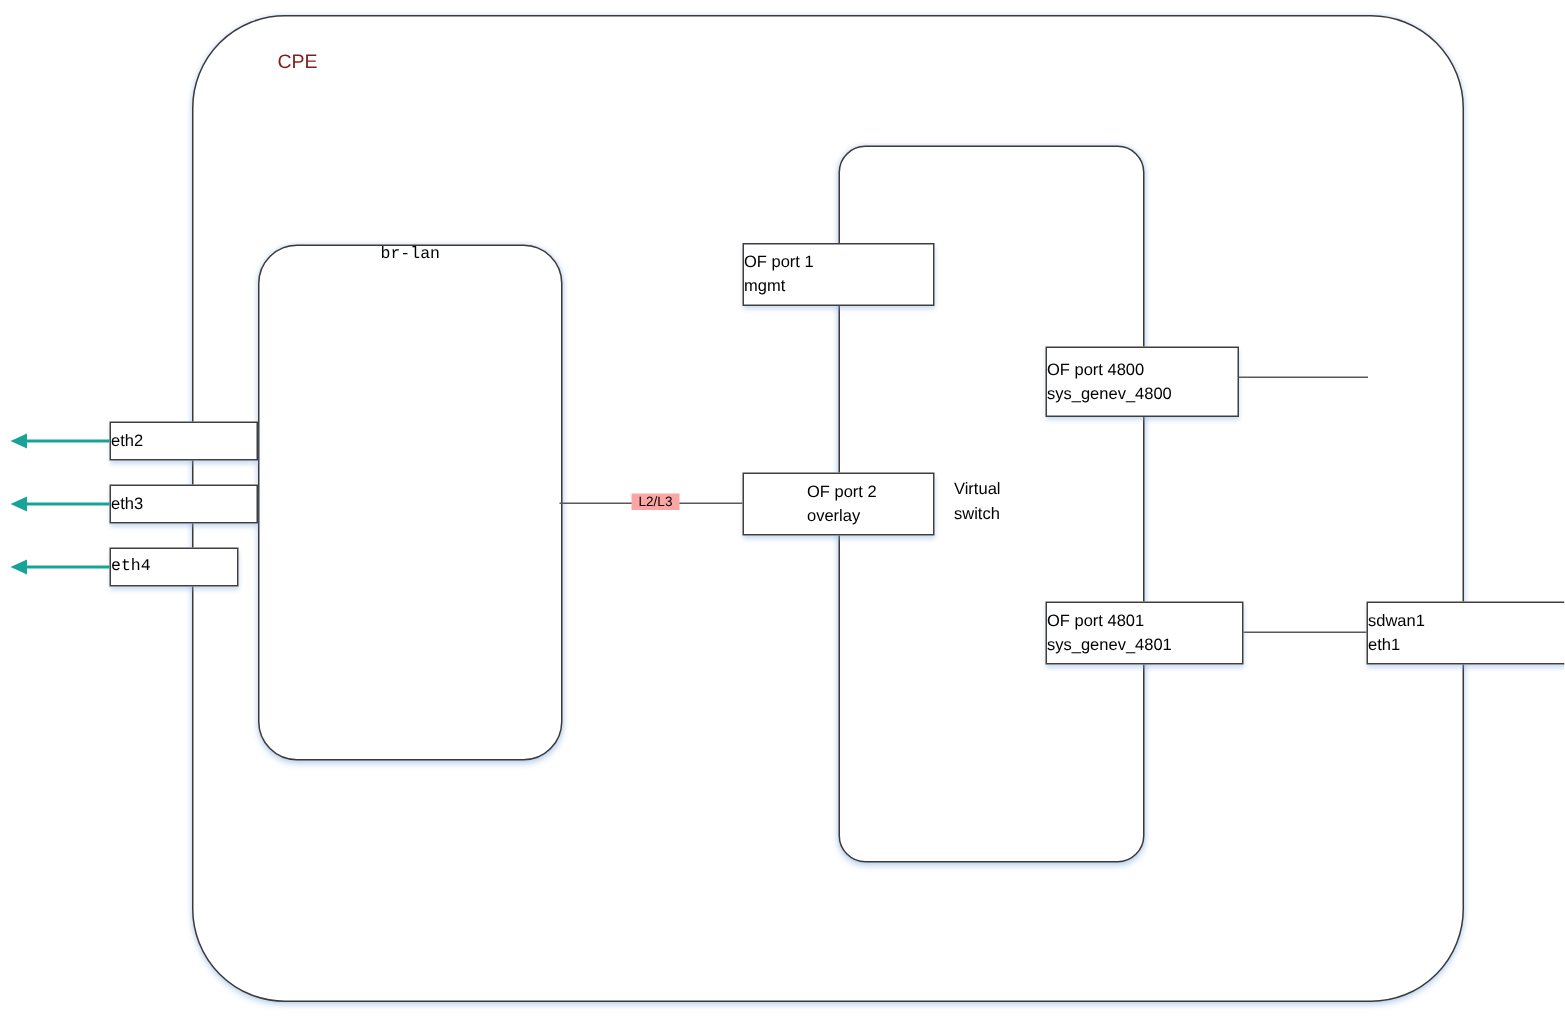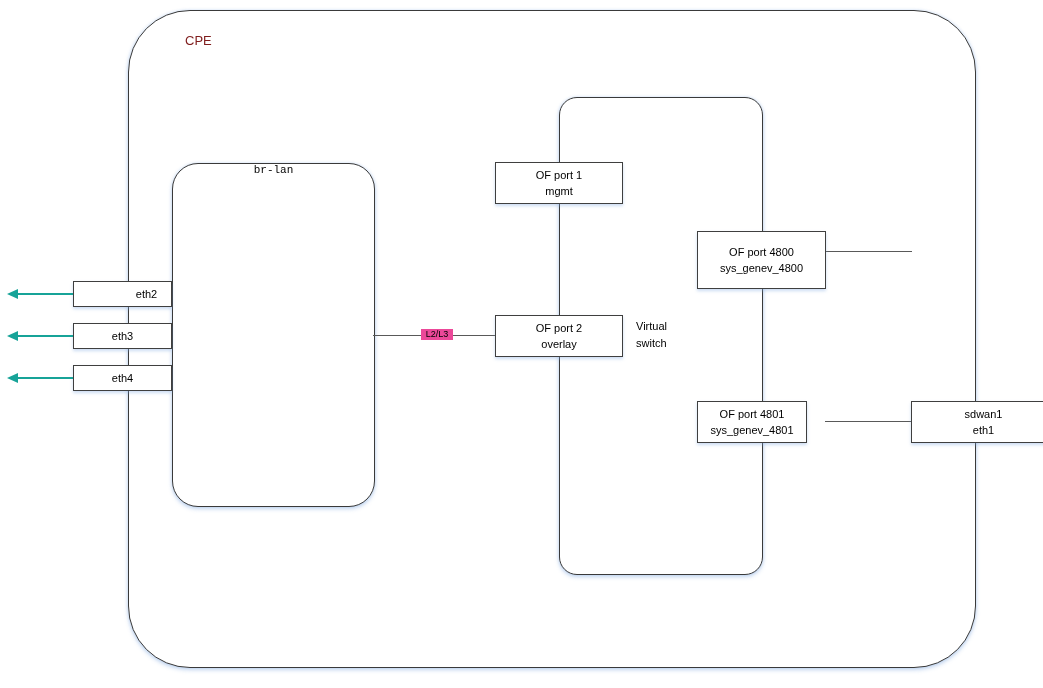--- a/index.html
+++ b/index.html
@@ -57,46 +57,46 @@
   }
   #edge-brlan-of2   { left: 373px; top: 335px; width: 123px; }
   #edge-4800-sdwan0 { left: 825px; top: 251px; width: 87px; }
   #edge-4801-sdwan1 { left: 825px; top: 421px; width: 87px; }
   #edge-label-l2l3 {
     position: absolute;
     left: 421px; top: 329px; width: 32px;
     text-align: center;
     font-size: 9px;
     color: #000000;
-    background: #ec4899;
+    background: #fca5a5;
     line-height: 11px;
   }
   
   .node-box {
     position: absolute;
     background: #ffffff;
     border: 1.4px solid #3f3f3f;
     box-sizing: border-box;
     display: flex;
     flex-direction: column;
-    align-items: center;
+    align-items: flex-start;
     justify-content: center;
     font-size: 11px;
     line-height: 16px;
     color: #000000;
     text-align: center;
     box-shadow: 0 2px 3px rgba(130, 170, 225, 0.40);
   }
-  #node-eth2 { left: 73px; top: 281px; width: 99px;  height: 26px; padding-left: 48px; }
+  #node-eth2 { left: 73px; top: 281px; width: 99px;  height: 26px; }
   #node-eth3 { left: 73px; top: 323px; width: 99px;  height: 26px; }
-  #node-eth4 { left: 73px; top: 365px; width: 99px;  height: 26px; }
+  #node-eth4 { left: 73px; top: 365px; width: 86px;  height: 26px; font-family: Liberation Mono, monospace; }
   #node-of1    { left: 495px; top: 162px; width: 128px; height: 42px; }
-  #node-of2    { left: 495px; top: 315px; width: 128px; height: 42px; }
-  #node-of4800 { left: 697px; top: 231px; width: 129px; height: 58px; }
-  #node-of4801 { left: 697px; top: 401px; width: 110px; height: 42px; }
+  #node-of2    { left: 495px; top: 315px; width: 128px; height: 42px; padding-left: 42px; }
+  #node-of4800 { left: 697px; top: 231px; width: 129px; height: 47px; }
+  #node-of4801 { left: 697px; top: 401px; width: 132px; height: 42px; }
   #node-sdwan0 { left: 911px; top: 231px; width: 126px; height: 42px; }
   #node-sdwan1 { left: 911px; top: 401px; width: 145px; height: 42px; }
   
   .egress-arrow-line {
     position: absolute;
     height: 2.4px;
     background: #17a398;
   }
   .egress-arrow-head {
     position: absolute;

